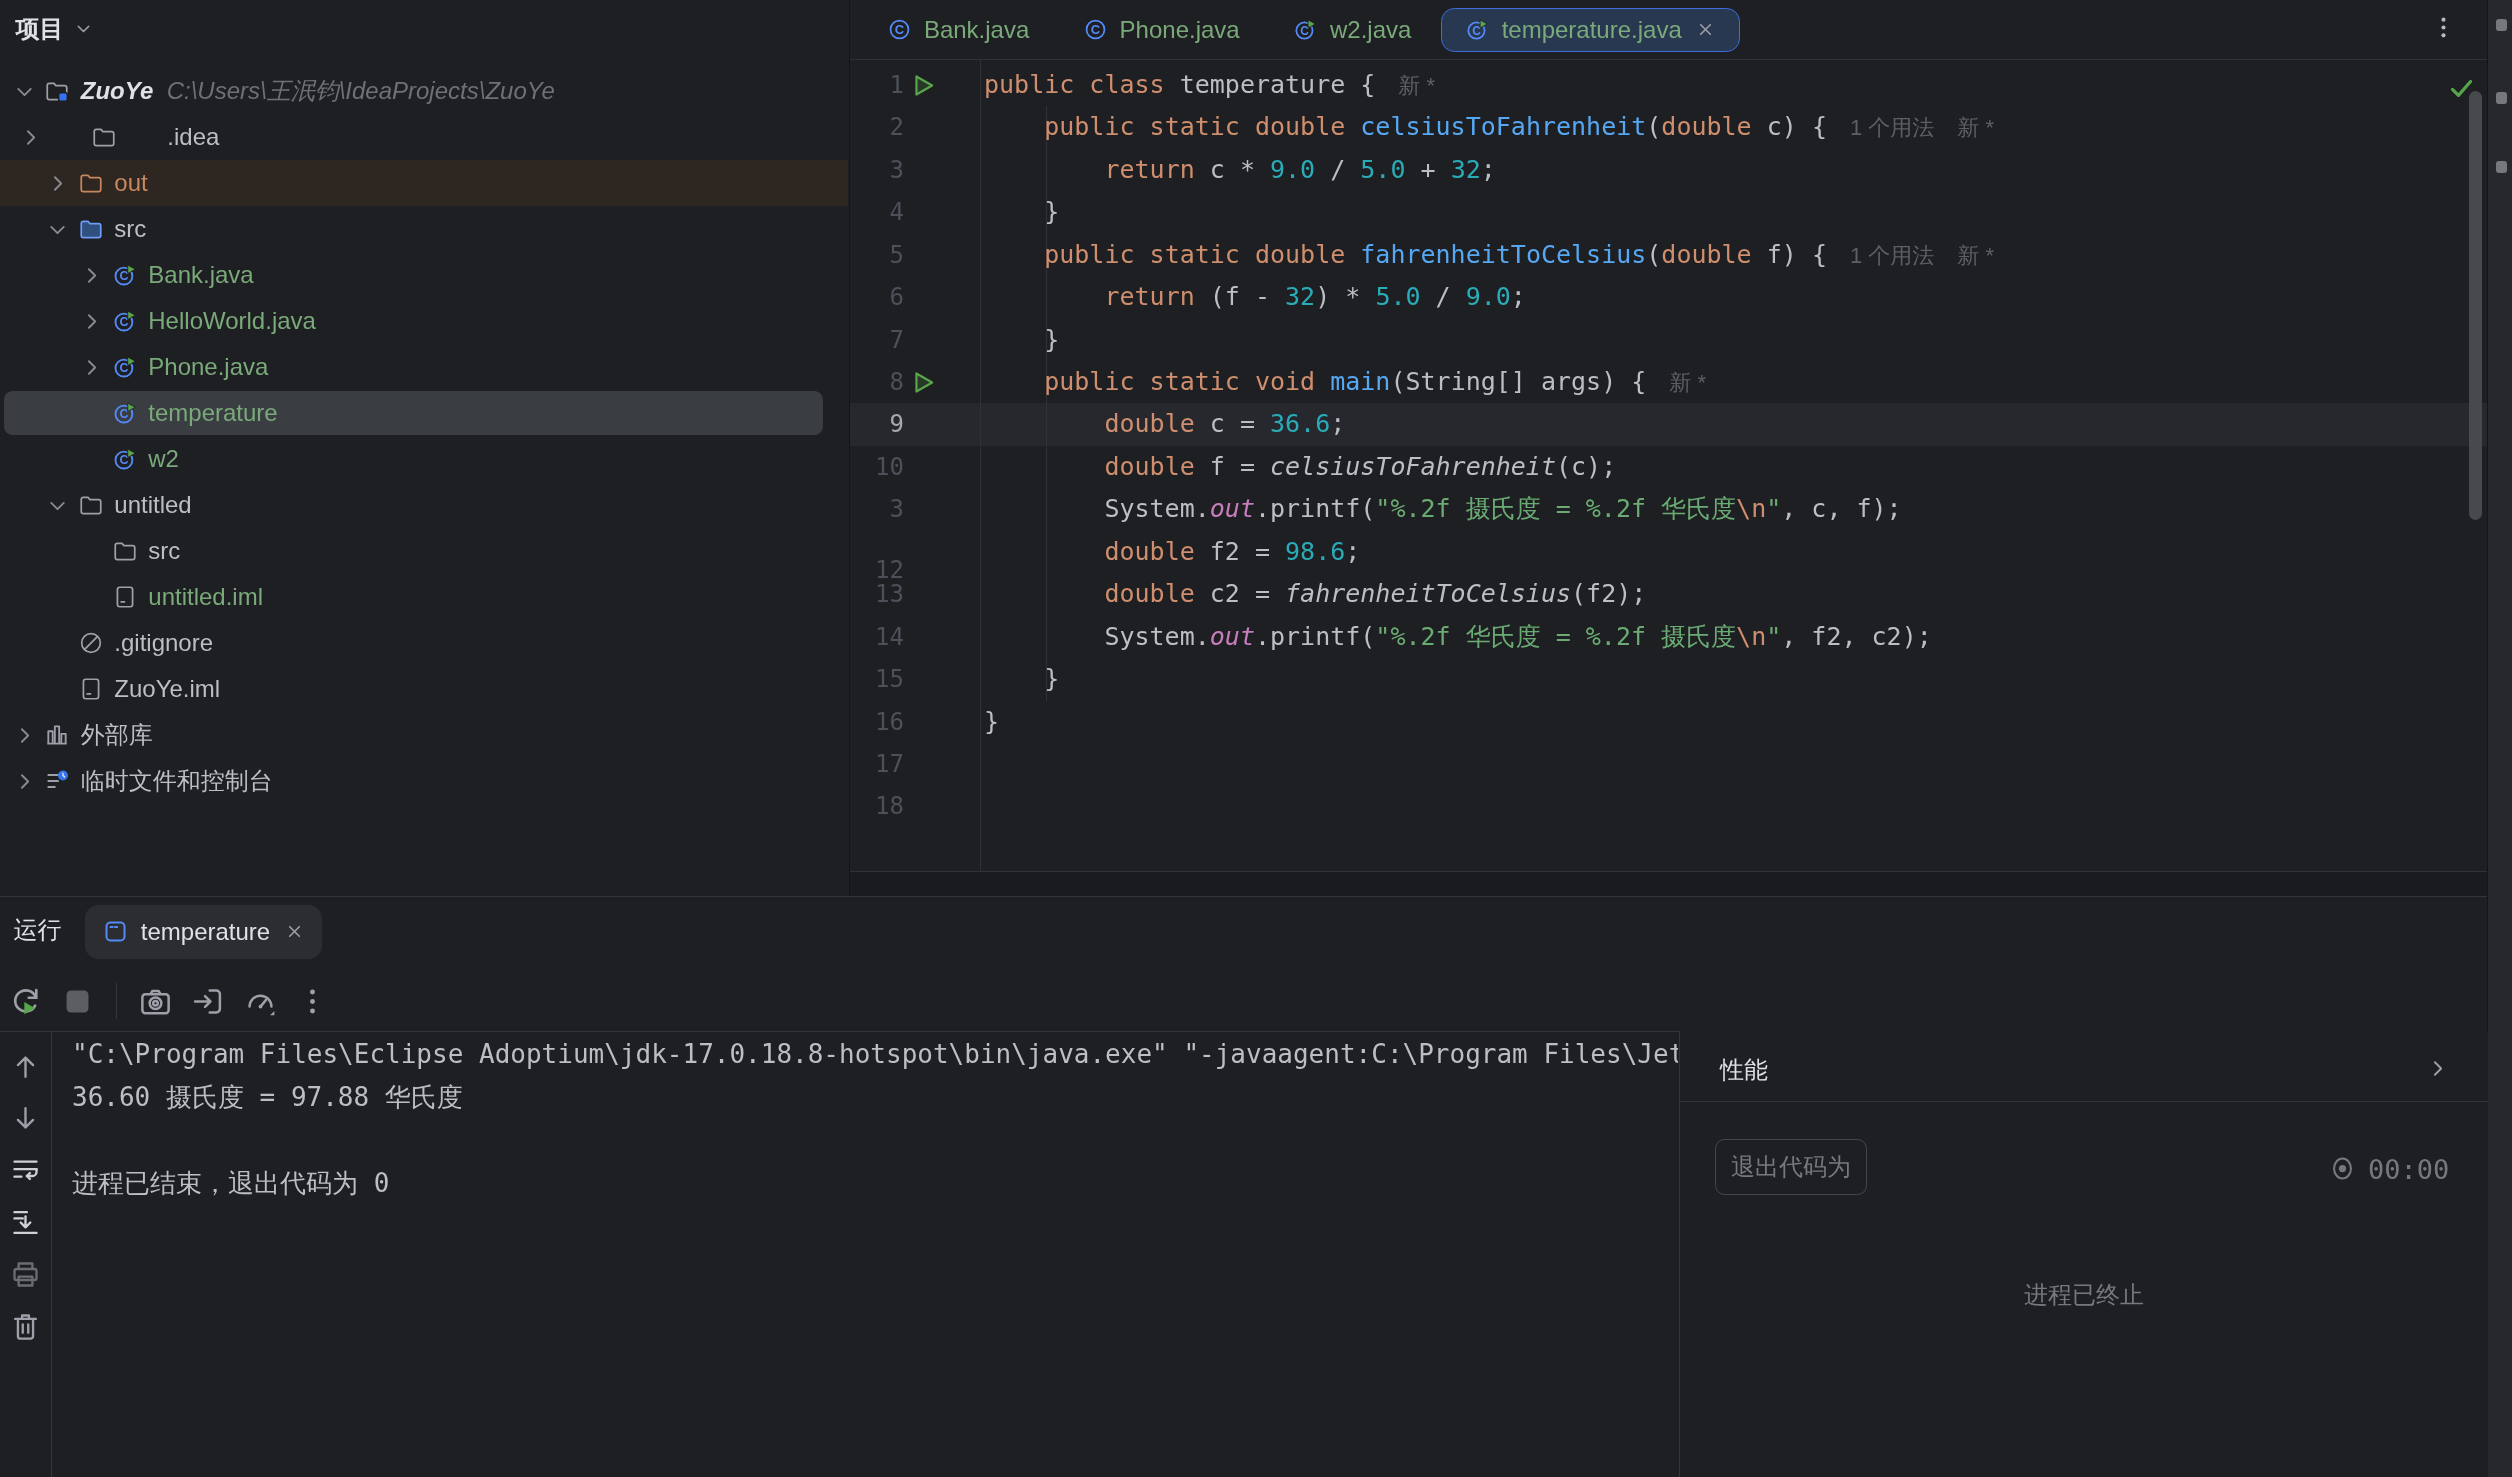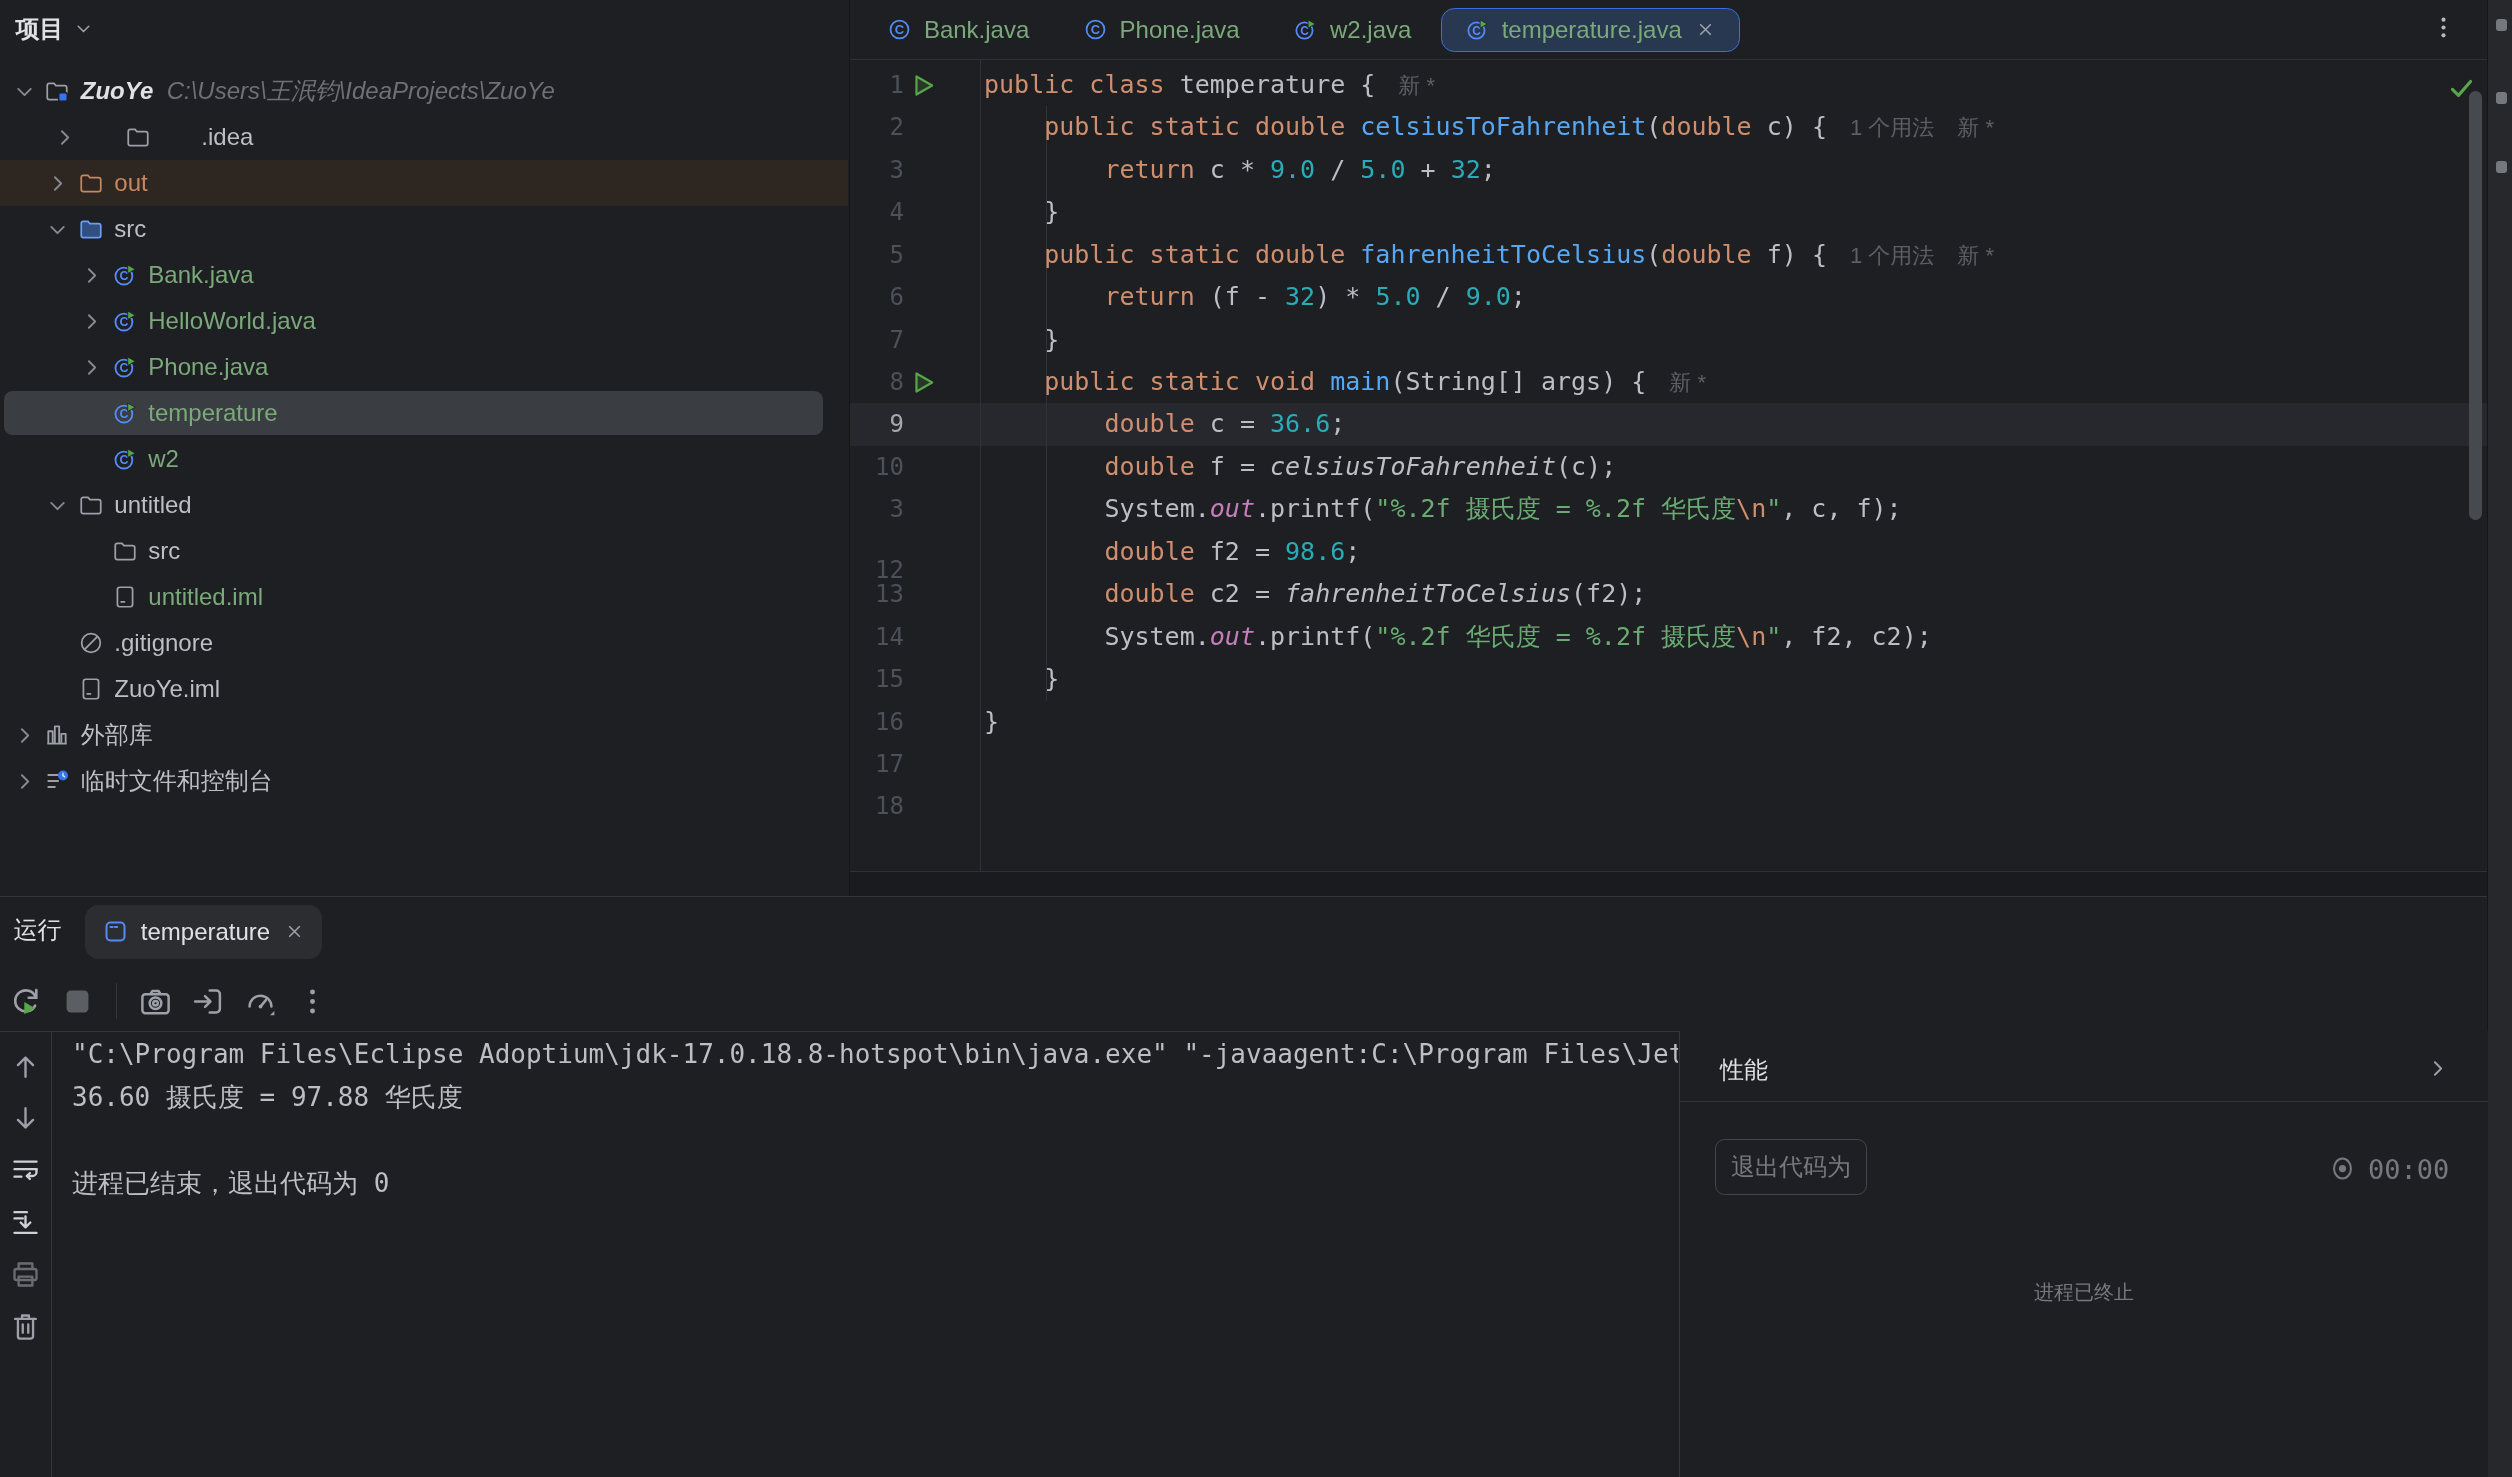--- a/index.html
+++ b/index.html
@@ -80,21 +80,21 @@
   .cline{font-family:"DejaVu Sans Mono",monospace;font-size:26px;line-height:43px;white-space:pre;color:#bcbec4;}
 
   
   #perf{position:absolute;left:1679px;top:134px;width:809px;bottom:0;border-left:1px solid #32353a;background:#1e1f22;}
   #perf-title{position:absolute;left:40px;top:23px;font-size:24px;color:#dfe1e5;}
   #perf-chevron{position:absolute;right:38px;top:25px;width:25px;height:25px;color:#9da0a8;}
   #perf-divider{position:absolute;left:0;right:0;top:70px;height:1px;background:#32353a;}
   #show-results{position:absolute;left:35px;top:108px;width:152px;height:56px;border:1.9px solid #43464c;border-radius:9.6px;background:transparent;color:#75797f;font-size:24px;display:flex;align-items:center;justify-content:center;font-family:"Liberation Sans",sans-serif;}
   #record{position:absolute;left:648px;top:123px;width:29px;height:29px;color:#75797f;}
   #timer{position:absolute;left:688px;top:123px;font-family:"DejaVu Sans Mono",monospace;font-size:27px;color:#75797f;}
-  #perf-status{position:absolute;left:0;right:0;top:248px;text-align:center;font-size:20px;color:#75797f;}
+  #perf-status{position:absolute;left:0;right:0;top:248px;text-align:center;font-size:24px;color:#75797f;}
 </style>
 </head>
 <body>
 
 <div id="app">
 
   <aside id="project-panel">
     <div class="pp-header">
       <span class="pp-title">项目</span>
       <span class="icn pp-chev" data-icon="chevron">
@@ -112,21 +112,21 @@
           </span>
           <span class="icn ticon">
             <svg viewBox="0 0 24 24">
               <path d="M3 7c0-1.1.9-2 2-2h4.2L11 7h8c1.1 0 2 .9 2 2v9c0 1.1-.9 2-2 2H5c-1.1 0-2-.9-2-2z" fill="none" stroke="#9da0a8" stroke-width="1.6"></path>
               <rect x="13.5" y="13.5" width="8" height="8" rx="2" fill="#3574f0" stroke="#1e1f22" stroke-width="1.4"></rect>
             </svg>
           </span>
           <span class="tlabel bold">ZuoYe</span>
           <span class="tsuffix">C:\Users\王泯钧\IdeaProjects\ZuoYe</span>
         </div>
-        <div class="trow" style="padding-left: 52px; gap: 40px;">
+        <div class="trow" style="padding-left: 18px; gap: 40px;">
           <span class="icn chev">
             <svg viewBox="0 0 24 24" fill="none" stroke="currentColor" stroke-width="1.8" stroke-linecap="round" stroke-linejoin="round">
               <path d="M9.5 6l6 6-6 6"></path>
             </svg>
           </span>
           <span class="icn ticon">
             <svg viewBox="0 0 24 24" fill="none" stroke="#9da0a8" stroke-width="1.6">
               <path d="M3 7c0-1.1.9-2 2-2h4.2L11 7h8c1.1 0 2 .9 2 2v9c0 1.1-.9 2-2 2H5c-1.1 0-2-.9-2-2z"></path>
             </svg>
           </span>

